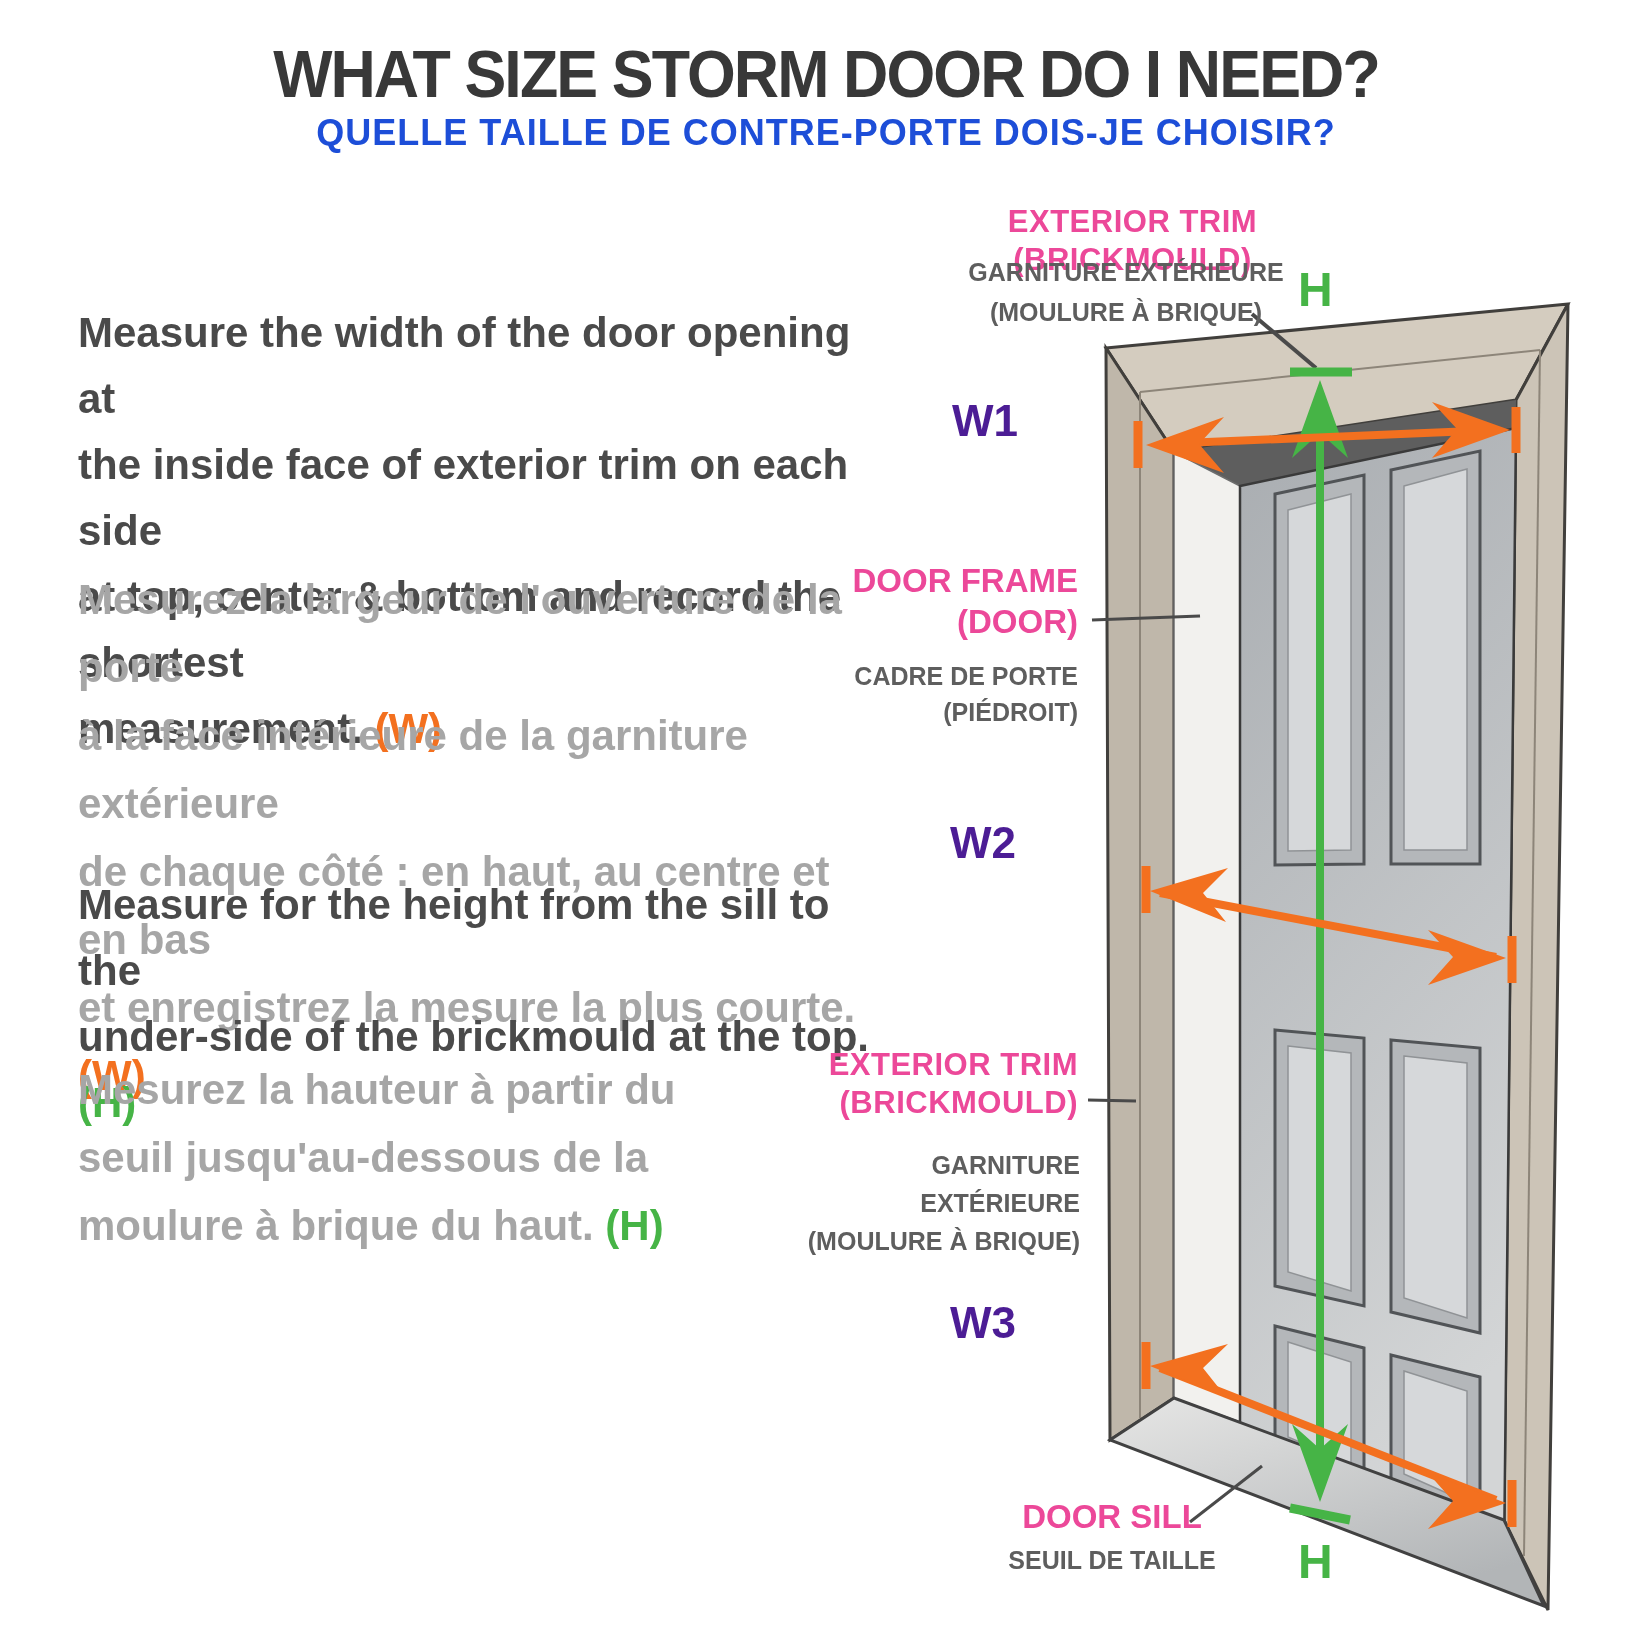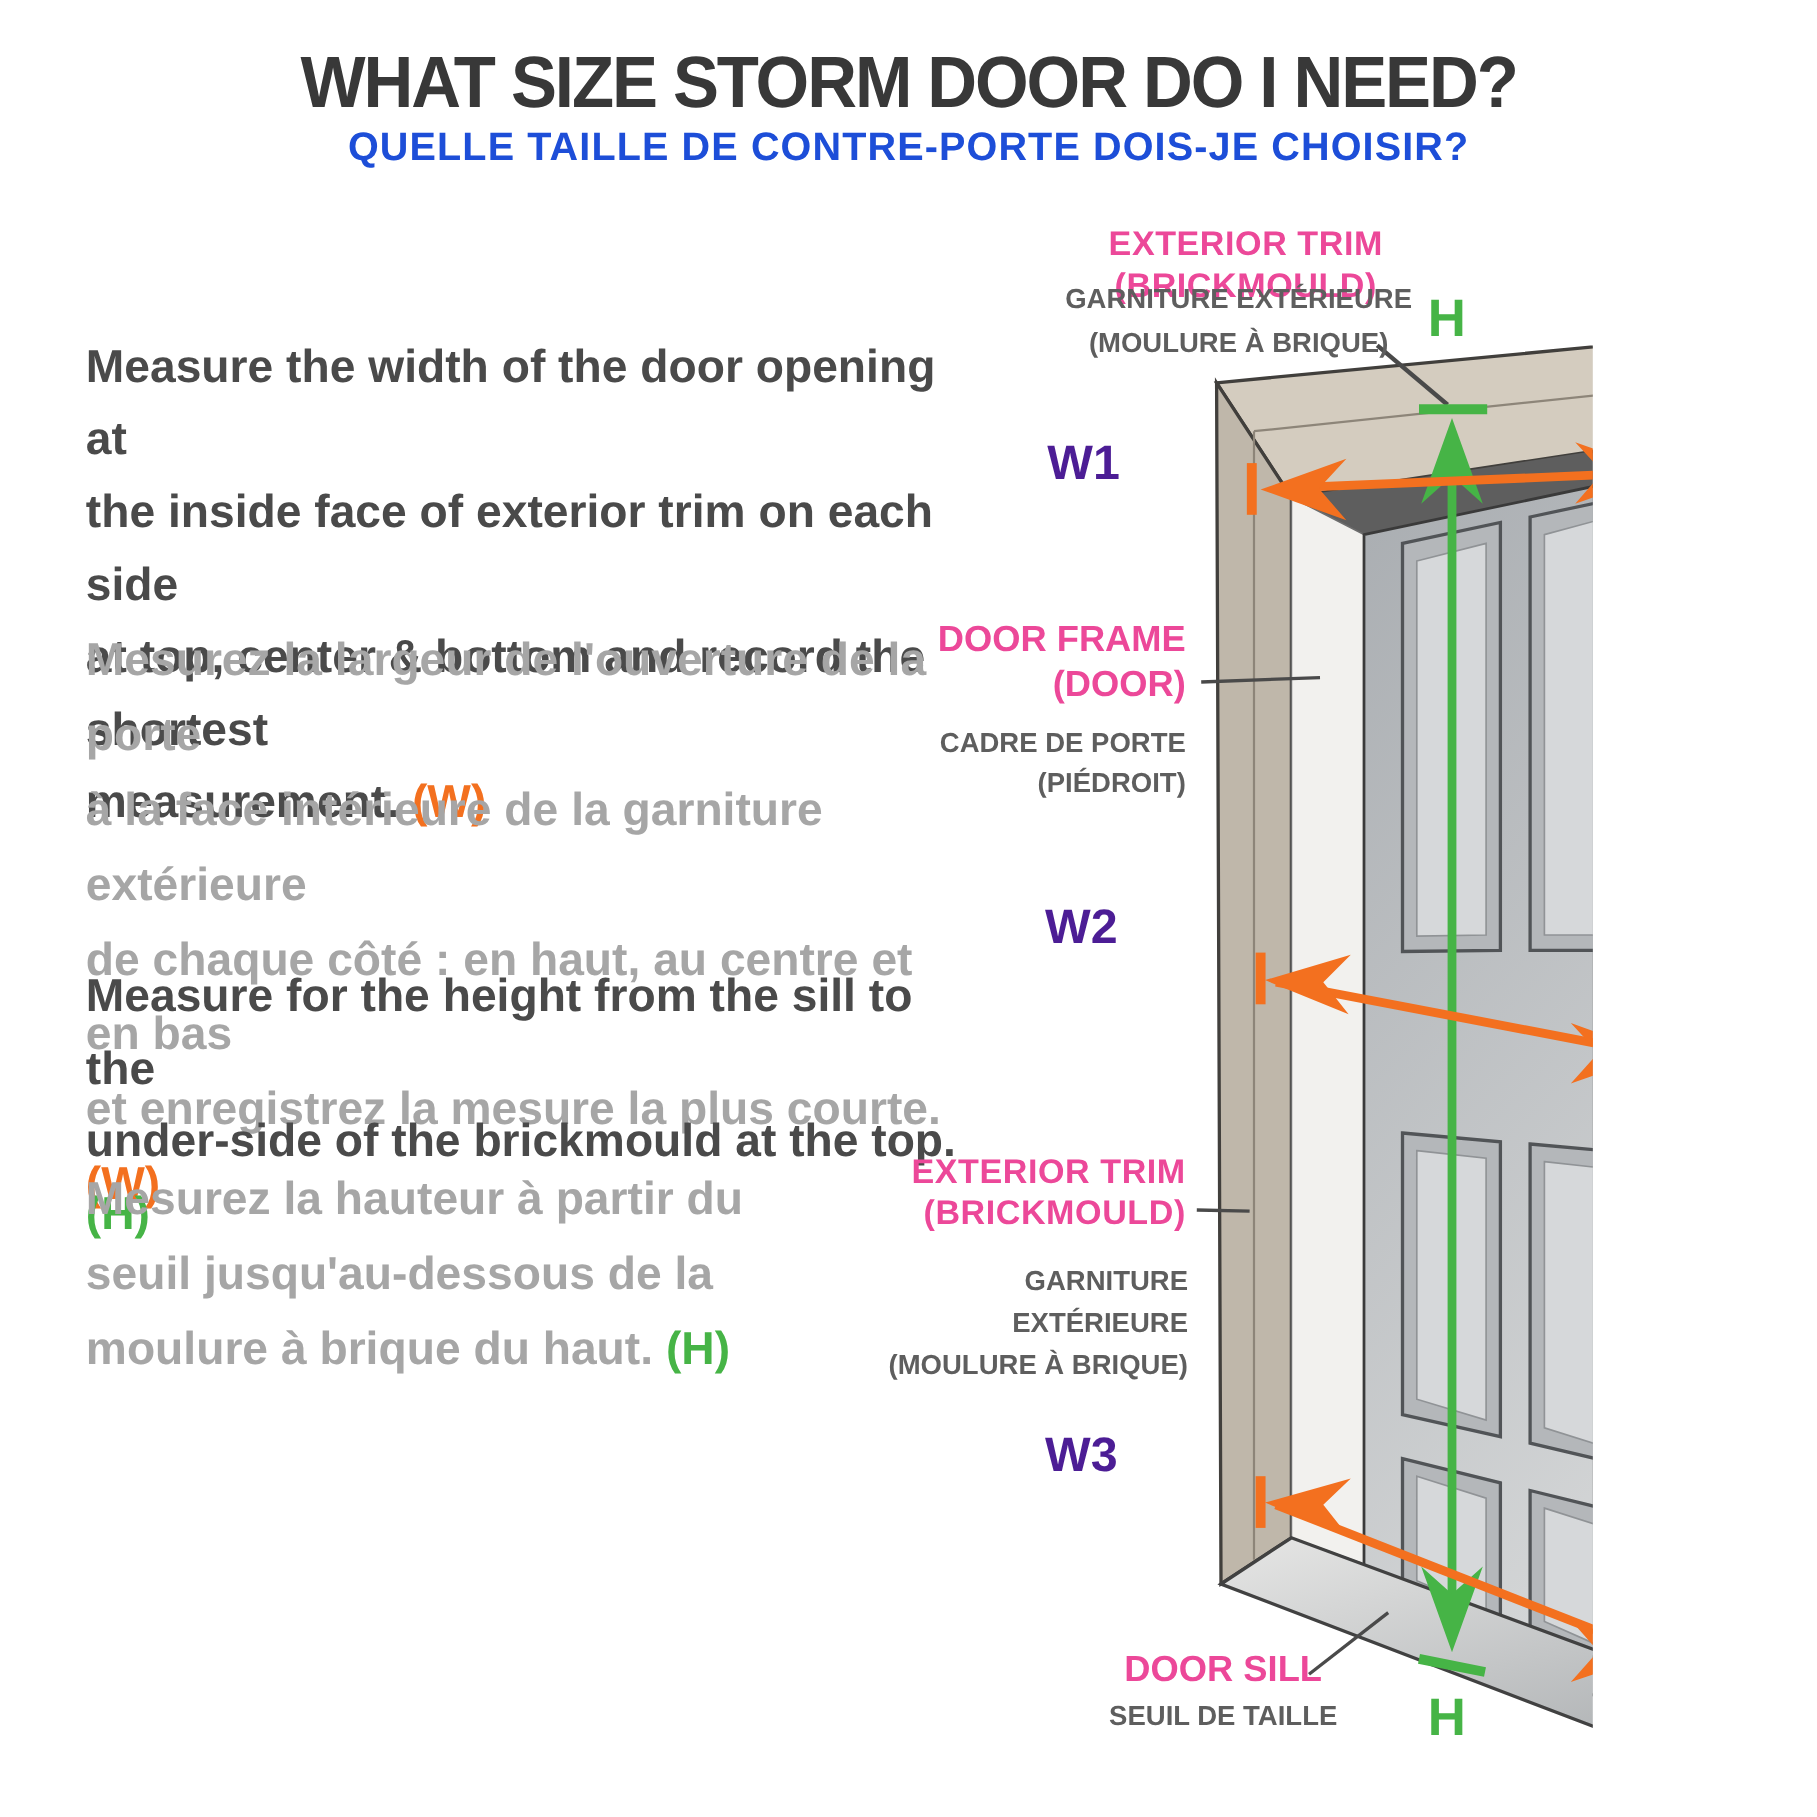--- a/index.html
+++ b/index.html
@@ -1,17 +1,17 @@
 <!DOCTYPE html>
 <html><head>
 <meta charset="utf-8">
 <style>
   html,body { margin:0; padding:0; background:#ffffff; }
   #canvas {
-    position:relative; width:1448px; height:1652px; background:#ffffff;
+    position:relative; width:1652px; height:1652px; background:#ffffff;
     font-family:"Liberation Sans", sans-serif; overflow:hidden;
   }
   .abs { position:absolute; }
   #title {
     top:36px; left:0; width:1652px; text-align:center;
     font-size:66px; font-weight:bold; letter-spacing:-2px; color:#383838;
     transform:scaleX(0.95);
   }
   #subtitle {
     top:112px; left:0; width:1652px; text-align:center;

